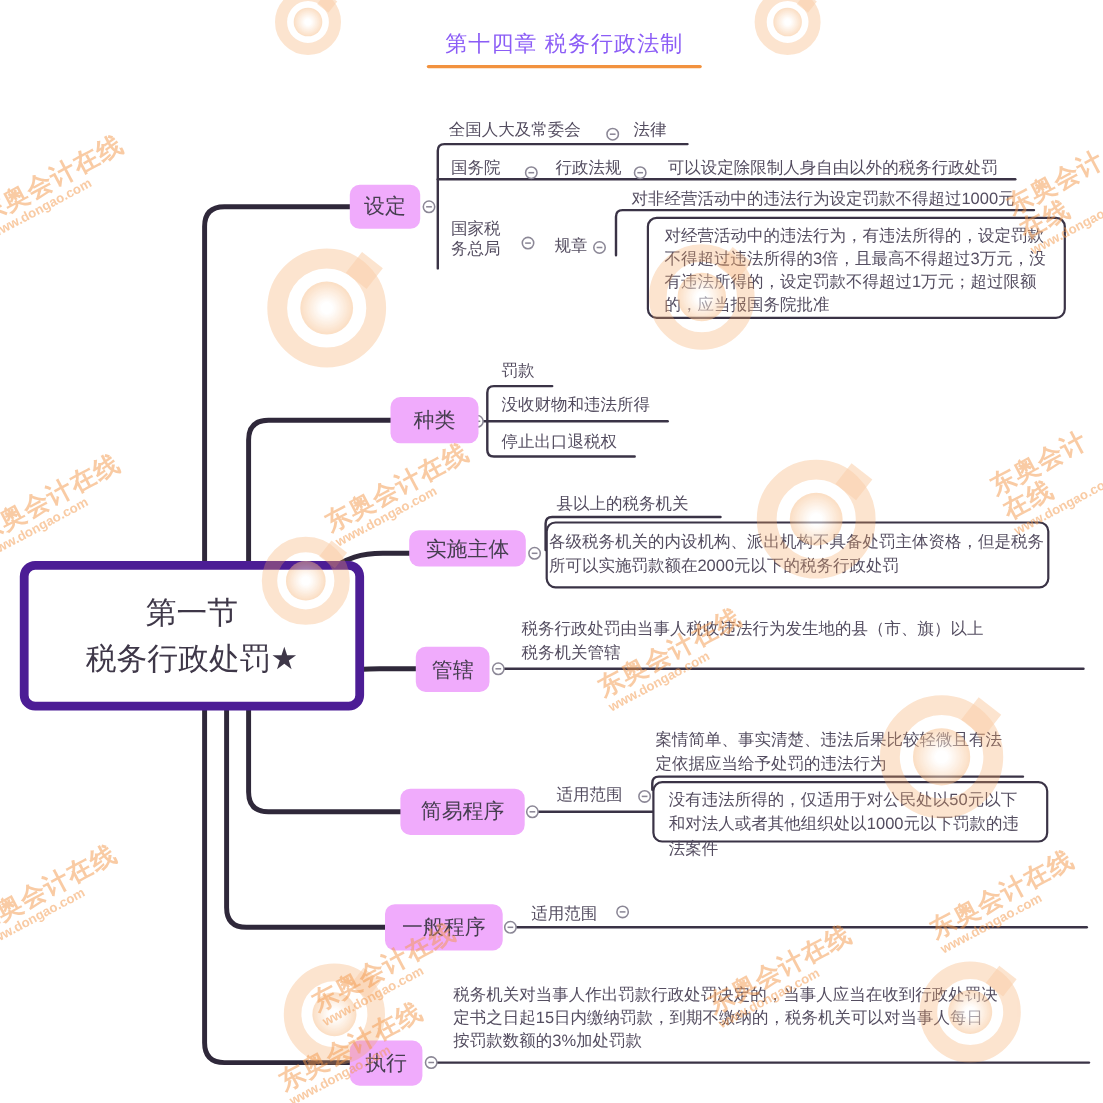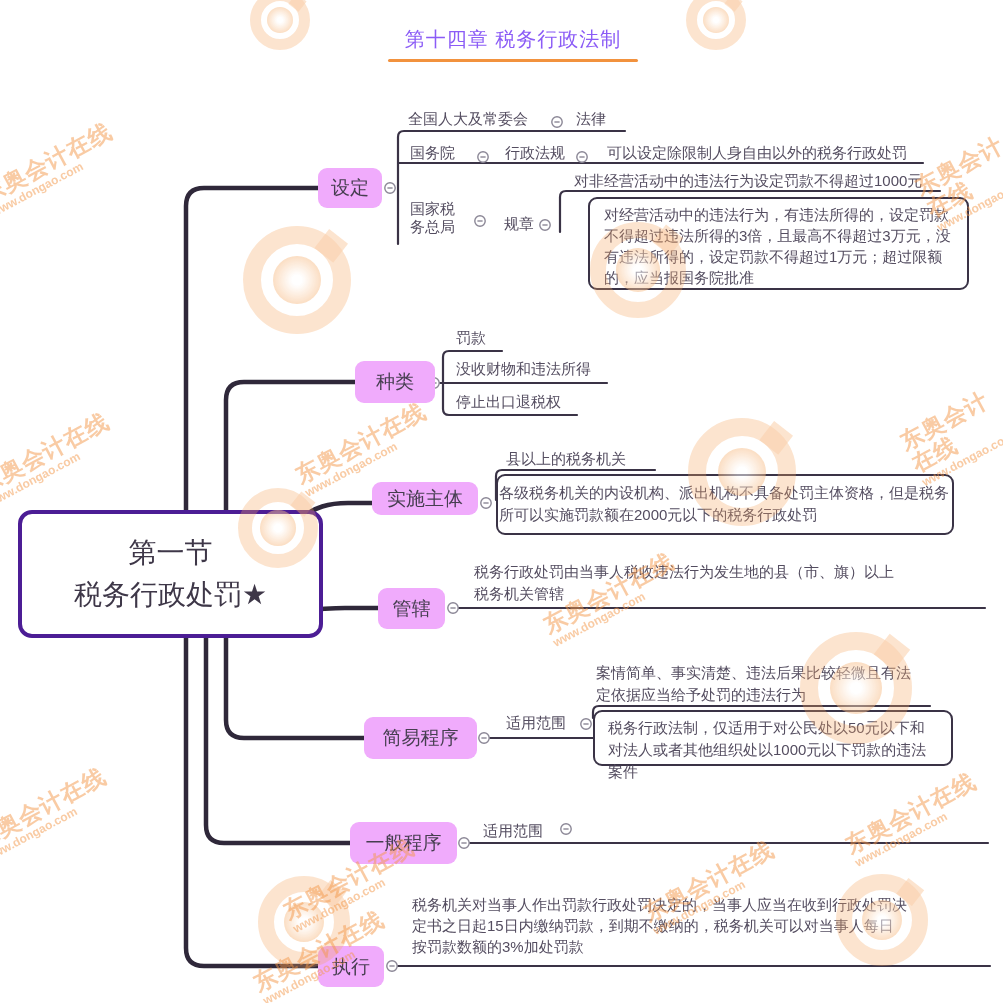--- a/index.html
+++ b/index.html
@@ -10,21 +10,21 @@
   .sub{fill:none;stroke:#3a3346;stroke-width:2.2;stroke-linecap:round;}
   .cbtn circle{fill:#fff;stroke:#8b8796;stroke-width:1.4;}
   .cbtn line{stroke:#8b8796;stroke-width:1.4;}
 
   .title{position:absolute;left:350px;top:26px;width:326px;text-align:center;
          font-size:20px;color:#8b5cf6;z-index:3;letter-spacing:1px;}
   .title-underline{position:absolute;left:388px;top:59px;width:250px;height:3px;
          background:#f2923e;border-radius:2px;z-index:3;}
 
   .main-node{position:absolute;left:18px;top:510px;width:297px;height:120px;z-index:2;
-         background:#fff;border:4px solid #4c1d95;border-radius:14px;
+         background:#fff;border:8px solid #4c1d95;border-radius:14px;
          display:flex;flex-direction:column;align-items:center;justify-content:center;
          font-size:28px;color:#3e3748;line-height:1.5;}
   .bnode{position:absolute;z-index:2;background:#f0abfc;border-radius:9px;
          display:flex;align-items:center;justify-content:center;
          font-size:19px;color:#463e50;}
   #n-sheding{left:318px;top:168px;width:64px;height:40px;}
   #n-zhonglei{left:355px;top:361px;width:80px;height:42px;}
   #n-shishi{left:372px;top:482px;width:106px;height:33px;}
   #n-guanxia{left:378px;top:588px;width:67px;height:41px;}
   #n-jianyi{left:364px;top:717px;width:113px;height:42px;}
@@ -188,21 +188,21 @@
   <div class="lbl" id="t-z1">没收财物和违法所得</div>
   <div class="lbl" id="t-z2">停止出口退税权</div>
 
   <div class="lbl" id="t-county">县以上的税务机关</div>
   <div class="nbox wrap" id="box2">各级税务机关的内设机构、派出机构不具备处罚主体资格，但是税务所可以实施罚款额在2000元以下的税务行政处罚</div>
 
   <div class="lbl wrap" id="t-guanxia">税务行政处罚由当事人税收违法行为发生地的县（市、旗）以上税务机关管辖</div>
 
   <div class="lbl" id="t-scope1">适用范围</div>
   <div class="lbl wrap" id="t-cond1">案情简单、事实清楚、违法后果比较轻微且有法定依据应当给予处罚的违法行为</div>
-  <div class="nbox wrap" id="box3">税务行政法制，仅适用于对公民处以50元以下和对法人或者其他组织处以1000元以下罚款的违法案件</div>
+  <div class="nbox wrap" id="box3">没有违法所得的，仅适用于对公民处以50元以下和对法人或者其他组织处以1000元以下罚款的违法案件</div>
 
   <div class="lbl" id="t-scope2">适用范围</div>
 
   <div class="lbl wrap" id="t-zhixing">税务机关对当事人作出罚款行政处罚决定的，当事人应当在收到行政处罚决定书之日起15日内缴纳罚款，到期不缴纳的，税务机关可以对当事人每日按罚款数额的3%加处罚款</div>
 
   <div class="wm-logo" style="left:250px;top:-10px;width:60px;height:60px;border-width:11px;"></div>
   <div class="wm-logo" style="left:686px;top:-10px;width:60px;height:60px;border-width:11px;"></div>
   <div class="wm-logo" style="left:243px;top:226px;width:108px;height:108px;"></div>
   <div class="wm-logo" style="left:590px;top:222px;width:96px;height:96px;border-width:16px;"></div>
   <div class="wm-logo" style="left:688px;top:418px;width:108px;height:108px;"></div>

